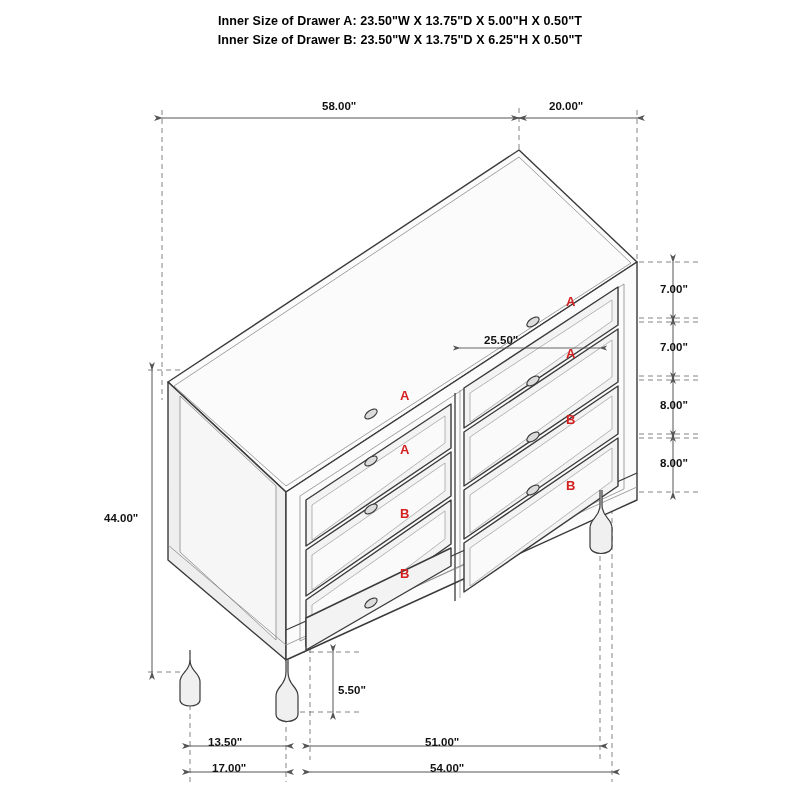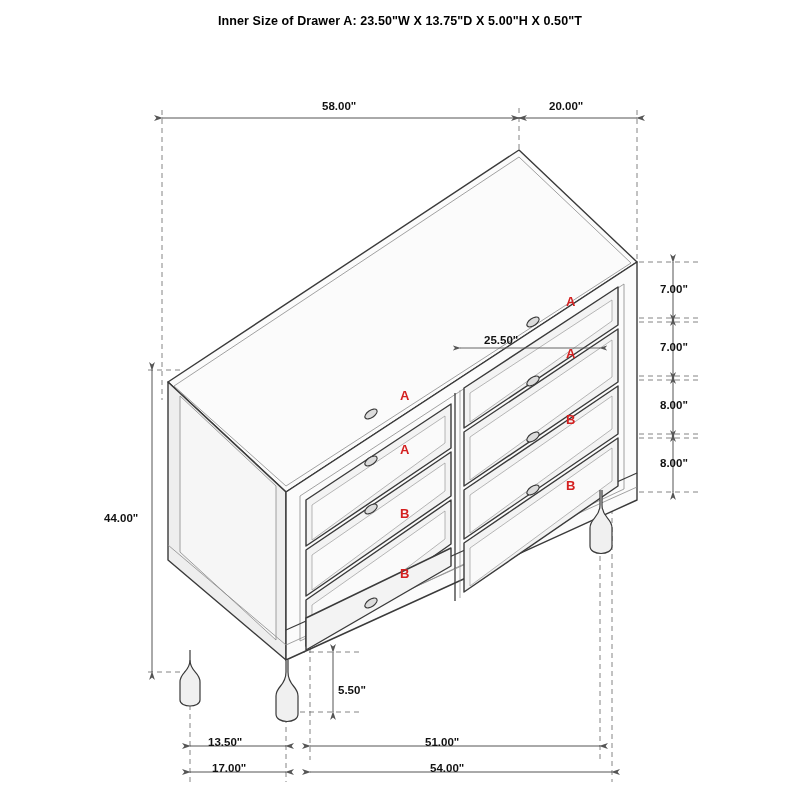--- a/index.html
+++ b/index.html
@@ -53,20 +53,21 @@
     color: #d42020;
     white-space: nowrap;
   }
 </style>
 </head>
 <body>
 
 <div id="stage">
 
   <div class="header-line" id="header-a">Inner Size of Drawer A: 23.50"W X 13.75"D X 5.00"H X 0.50"T</div>
+  <div class="header-line" id="header-b">Inner Size of Drawer B: 23.50"W X 13.75"D X 6.25"H X 0.50"T</div>
 
   <svg class="diagram" width="800" height="800" viewBox="0 0 800 800">
     <defs>
       <marker id="arrS" markerWidth="9" markerHeight="7" refX="8" refY="3.5" orient="auto">
         <path d="M9,3.5 L0,0.6 L2.4,3.5 L0,6.4 Z" fill="#555"></path>
       </marker>
       <marker id="arrE" markerWidth="9" markerHeight="7" refX="1" refY="3.5" orient="auto">
         <path d="M0,3.5 L9,0.6 L6.6,3.5 L9,6.4 Z" fill="#555"></path>
       </marker>
     </defs>

